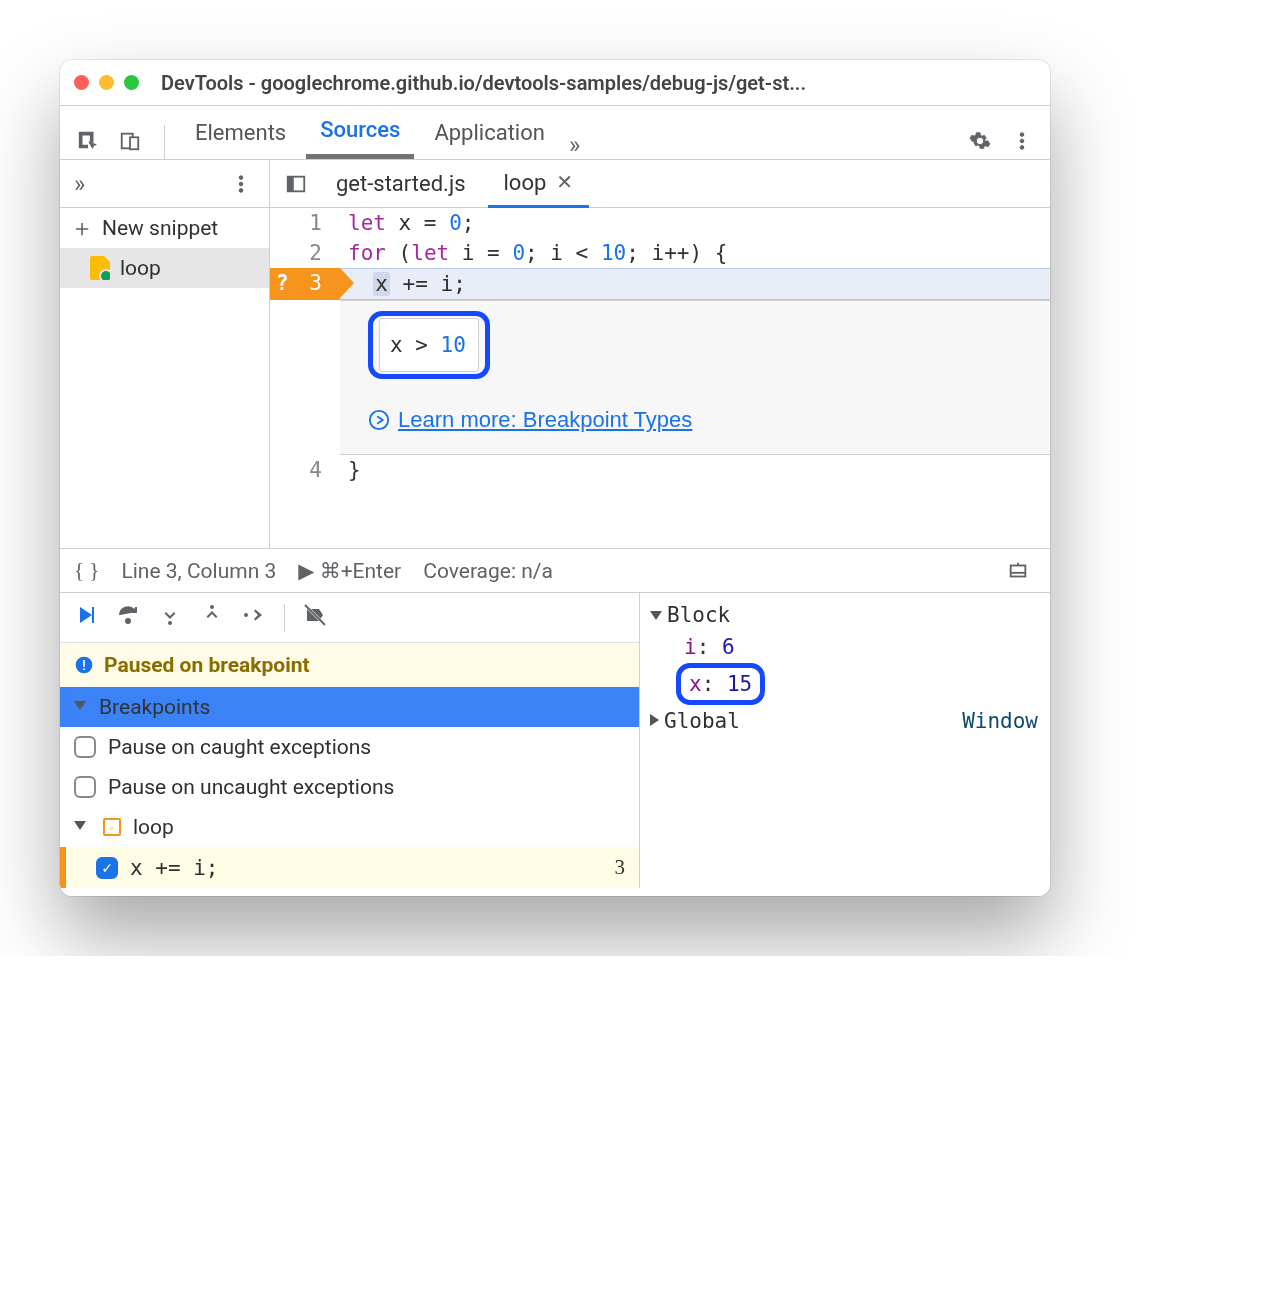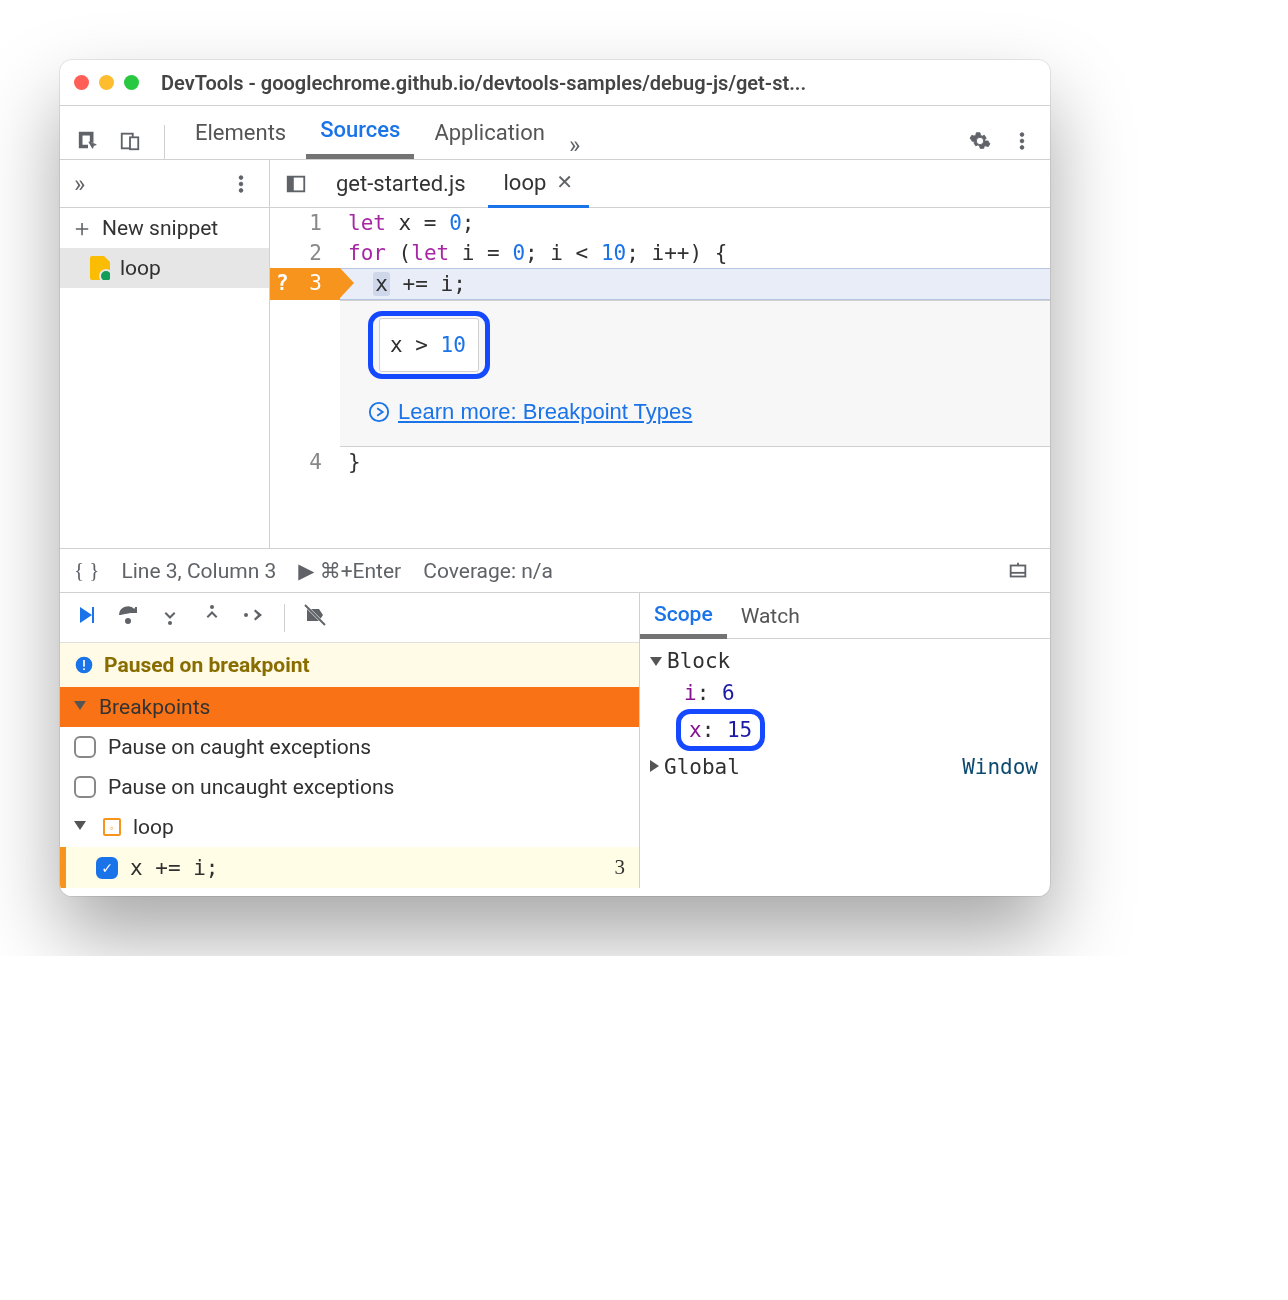--- a/index.html
+++ b/index.html
@@ -74,32 +74,32 @@
   .hlrow .gutter::before { content:'?'; position:absolute; left:6px; color:#fff; font-weight:700; }
   .hlrow .gutter::after { content:''; position:absolute; right:-14px; top:0; border-top:15px solid transparent; border-bottom:15px solid transparent; border-left:14px solid #f7941d; }
   .kw { color:#a626a4; }
   .num { color:#1a73e8; }
   .varh { background:#cfd8ea; border-radius:3px; padding:0 2px; }
   
   .bpbox { margin-left:70px; background:#f7f7f7; border:1px solid #d0d0d0; border-left:none; border-right:none; padding:10px 18px 18px 28px; font-family:-apple-system, sans-serif; }
   .bpbox .head { color:#555; font-size:21px; margin-bottom:10px; }
   .bpbox .head .dd { color:#333; margin-left:10px; }
   .bpbox .input { background:#fff; border:1px solid #d0d0d0; border-radius:3px; padding:14px 10px; font-family:Menlo,monospace; font-size:21px; display:inline-block; min-width:100px; }
-  .bpbox .learn { margin-top:20px; color:#1a73e8; text-decoration:underline; font-size:22px; display:inline-flex; align-items:center; gap:8px; }
+  .bpbox .learn { margin-top:28px; color:#1a73e8; text-decoration:underline; font-size:22px; display:inline-flex; align-items:center; gap:8px; }
   .ring { display:inline-block; border:5px solid #1549ff; border-radius:14px; padding:2px 6px; }
   
   .statusbar { height:44px; border-top:1px solid #d0d0d0; display:flex; align-items:center; padding:0 14px; gap:22px; color:#5f6368; font-size:21px; }
   
   .lower { display:flex; border-top:1px solid #d0d0d0; }
   .lowerL { flex:1; border-right:1px solid #d0d0d0; }
   .lowerR { width:410px; }
   .dbgbar { height:50px; display:flex; align-items:center; padding:0 14px; gap:18px; border-bottom:1px solid #e0e0e0; color:#5f6368; }
   .dbgbar svg { width:24px; height:24px; fill:currentColor; }
   .paused { background:#fffbe6; color:#8a6d00; font-weight:700; padding:10px 14px; display:flex; align-items:center; gap:10px; font-size:21px; }
-  .panelhdr { background:#f97316; padding:8px 14px; font-size:21px; display:flex; align-items:center; gap:8px; color:#333; }
+  .panelhdr { background:#3b82f6; padding:8px 14px; font-size:21px; display:flex; align-items:center; gap:8px; color:#333; }
   .panelrow { padding:8px 14px 8px 14px; display:flex; align-items:center; gap:12px; font-size:21px; }
   .chkbox { width:22px; height:22px; border:2px solid #888; border-radius:6px; display:inline-flex; align-items:center; justify-content:center; background:#fff; }
   .chkbox.checked { background:#1a73e8; border-color:#1a73e8; color:#fff; }
   .chkbox.checked::after { content:'✓'; font-size:16px; font-weight:700; }
   .bpentry { background:#fffde6; border-left:6px solid #f7941d; padding:8px 14px 8px 30px; display:flex; align-items:center; gap:12px; font-family:Menlo,monospace; font-size:21px; }
   .bpentry .ln { margin-left:auto; color:#333; font-family:-apple-system; }
   
   .scopetabs { display:flex; border-bottom:1px solid #d0d0d0; height:46px; }
   .scopetabs .tabbtn { height:46px; font-size:21px; }
   .scopebody { padding:6px 0 10px 10px; font-family:Menlo,monospace; font-size:21px; line-height:32px; }
@@ -319,24 +319,20 @@
         <span>loop</span>
       </div>
       <div class="bpentry">
         <span class="chkbox checked"></span>
         <span>x += i;</span>
         <span class="ln">3</span>
       </div>
     </div>
 
     <div class="lowerR">
-      <div class="scopetabs">
-        <div class="tabbtn active">Scope</div>
-        <div class="tabbtn">Watch</div>
-      </div>
       <div class="scopebody">
         <div><span class="tri"></span><span>Block</span></div>
         <div style="padding-left:34px"><span class="scopekey">i</span>: <span class="scopeval">6</span></div>
         <div style="padding-left:26px">
           <span class="ring2">
             <span class="scopekey">x</span>: <span class="scopeval">15</span>
           </span>
         </div>
         <div class="gl">
           <span><span class="tri right"></span><span>Global</span></span>

